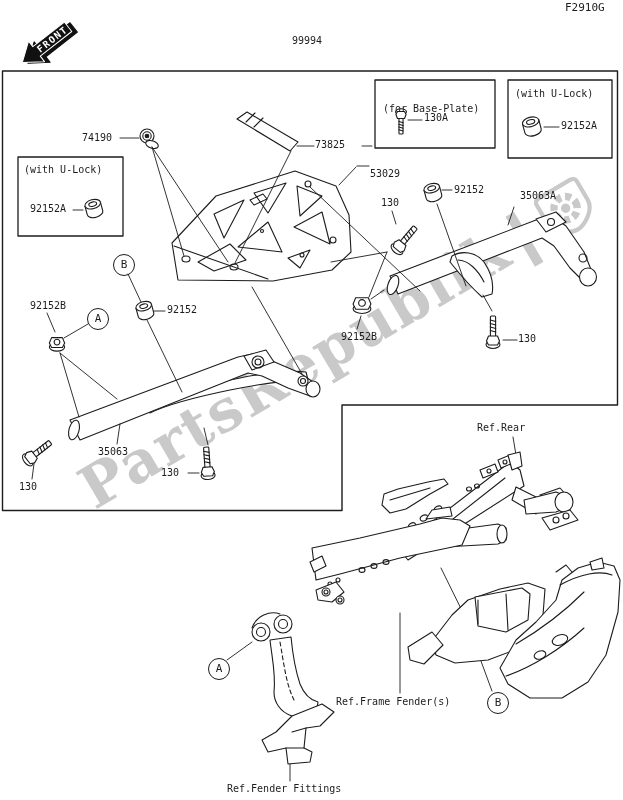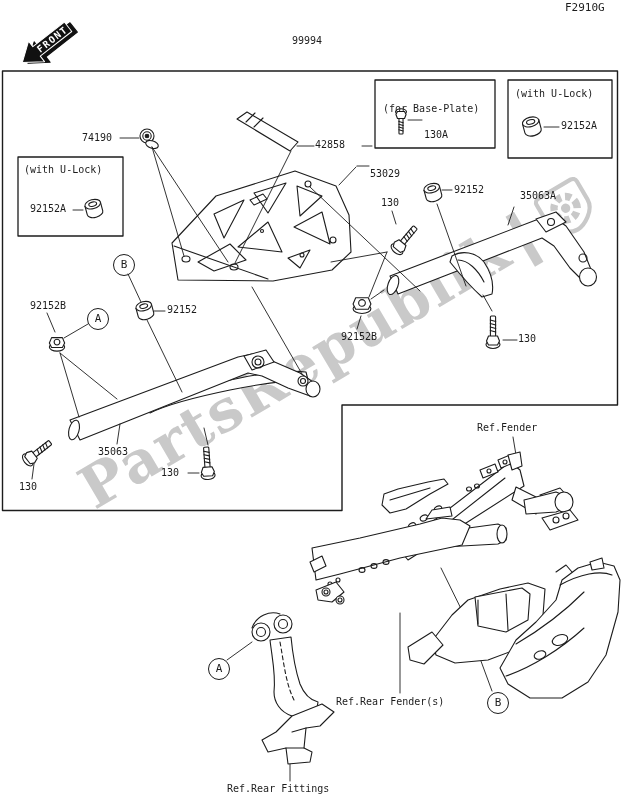--- a/index.html
+++ b/index.html
@@ -242,39 +242,39 @@
       <path d="M292,716 L322,704 L334,712 L320,726 L306,728 L304,748 L312,752 L310,762 L288,764 L286,748 L268,752 L262,740 L276,732 Z" fill="#fff"></path>
       <path d="M286,748 L304,748"></path>
         <path d="M306,728 L292,732"></path>
     </g>
   </svg>
 
   <div class="lbl code" style="left:565px;top:1px">F2910G</div>
   <div class="lbl" style="left:292px;top:34px">99994</div>
 
   <div class="lbl" style="left:82px;top:131px">74190</div>
-  <div class="lbl" style="left:315px;top:138px">42858</div>
+  <div class="lbl" style="left:315px;top:138px">73825</div>
   <div class="lbl" style="left:370px;top:167px">53029</div>
   <div class="lbl" style="left:454px;top:183px">92152</div>
   <div class="lbl" style="left:520px;top:189px">35063A</div>
   <div class="lbl" style="left:381px;top:196px">130</div>
   <div class="lbl" style="left:341px;top:330px">92152B</div>
   <div class="lbl" style="left:518px;top:332px">130</div>
   <div class="lbl" style="left:167px;top:303px">92152</div>
   <div class="lbl" style="left:30px;top:299px">92152B</div>
   <div class="lbl" style="left:98px;top:445px">35063</div>
   <div class="lbl" style="left:19px;top:480px">130</div>
   <div class="lbl" style="left:161px;top:466px">130</div>
 
-  <div class="lbl" style="left:477px;top:421px">Ref.Fender</div>
-  <div class="lbl" style="left:336px;top:695px">Ref.Rear Fender(s)</div>
-  <div class="lbl" style="left:227px;top:782px">Ref.Rear Fittings</div>
+  <div class="lbl" style="left:477px;top:421px">Ref.Rear</div>
+  <div class="lbl" style="left:336px;top:695px">Ref.Frame Fender(s)</div>
+  <div class="lbl" style="left:227px;top:782px">Ref.Fender Fittings</div>
 
   <div class="lbl" style="left:383px;top:102px">(for Base-Plate)</div>
-  <div class="lbl" style="left:424px;top:128px">130A</div>
+  <div class="lbl" style="left:424px;top:111px">130A</div>
   <div class="lbl" style="left:515px;top:87px">(with U-Lock)</div>
   <div class="lbl" style="left:561px;top:119px">92152A</div>
   <div class="lbl" style="left:24px;top:163px">(with U-Lock)</div>
   <div class="lbl" style="left:30px;top:202px">92152A</div>
 
   <div class="callout" style="left:87px;top:308px">A</div>
   <div class="callout" style="left:113px;top:254px">B</div>
   <div class="callout" style="left:208px;top:658px">A</div>
   <div class="callout" style="left:487px;top:692px">B</div>
 

